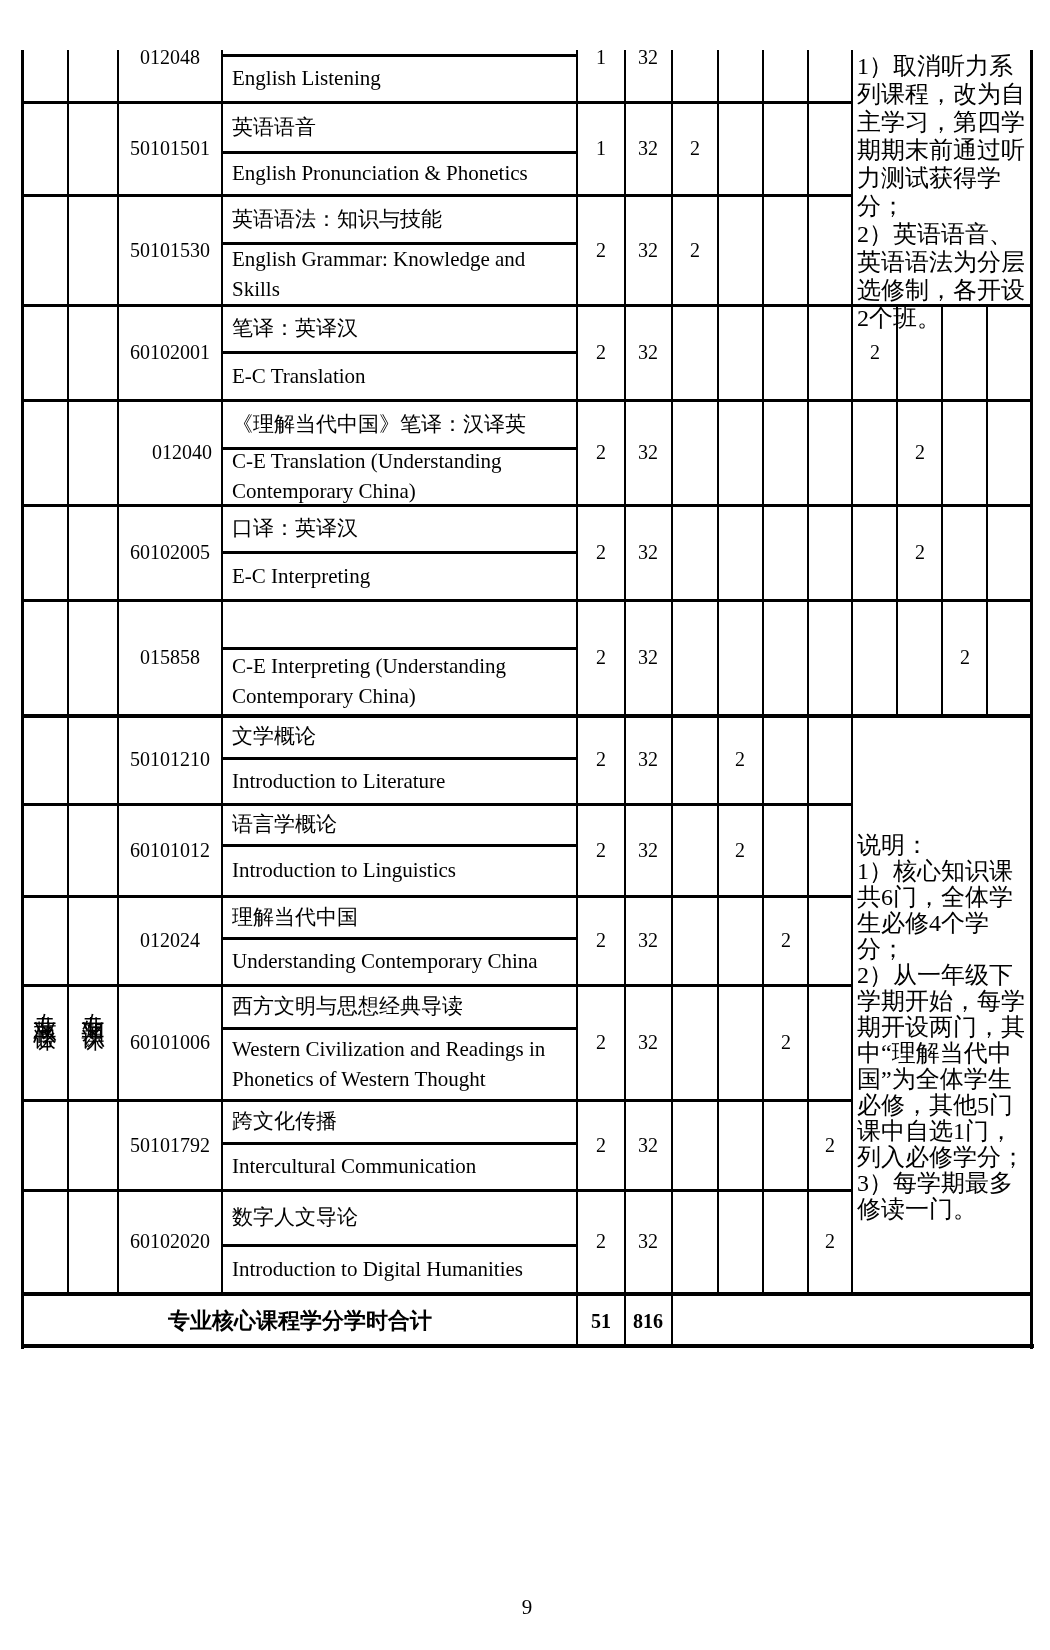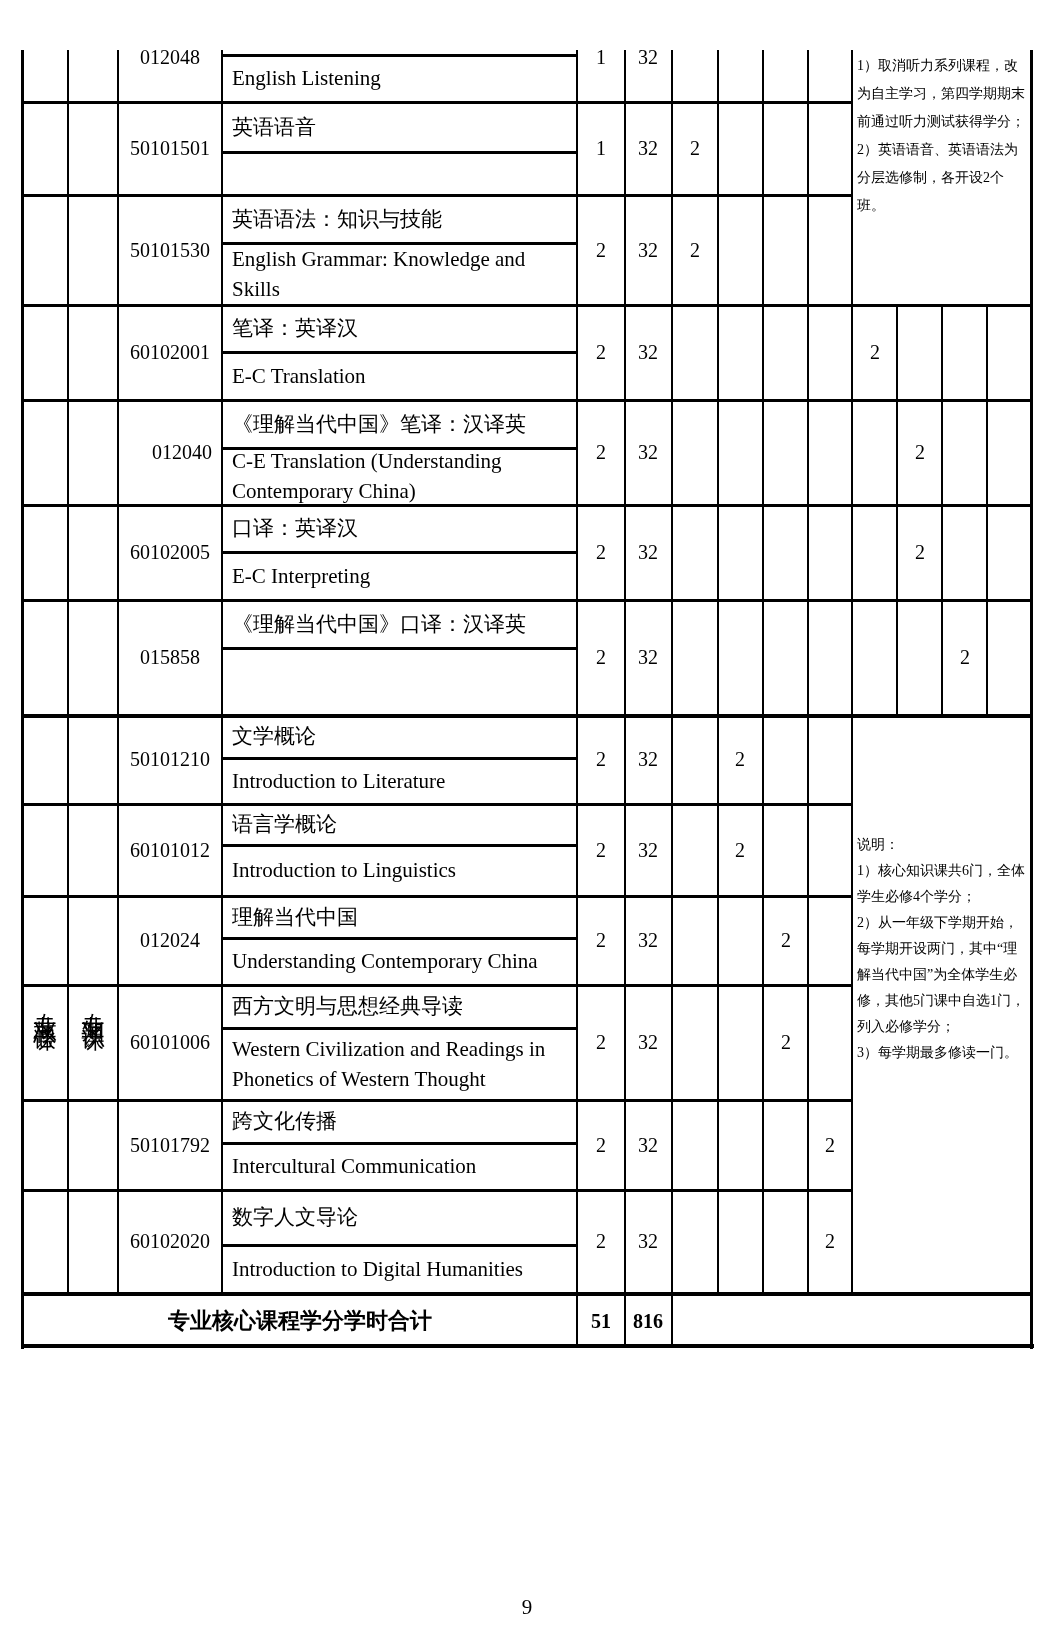--- a/index.html
+++ b/index.html
@@ -12,21 +12,21 @@
   #clip{position:absolute;left:0;top:50px;width:1050px;height:1560px;overflow:hidden;}
   #layer{position:absolute;left:0;top:-50px;width:1050px;height:1650px;}
   .hl{position:absolute;background:#000;height:3px;}
   .vl{position:absolute;background:#000;width:2px;}
   .t{position:absolute;white-space:nowrap;font-size:21px;}
   .cc{transform:translate(-50%,-50%);text-align:center;}
   .lv{transform:translateY(-50%);}
   .num{font-size:20px;}
   .code{font-size:20px;}
   .en2{white-space:normal;width:345px;line-height:30px;}
-  .note{position:absolute;white-space:pre-wrap;width:174px;font-size:14px;line-height:28px;}
+  .note{position:absolute;white-space:pre-wrap;width:174px;font-size:24px;line-height:28px;}
   .note2{line-height:26px;}
   .vtext{
     writing-mode:vertical-rl;text-orientation:upright;
     font-size:23px;letter-spacing:4px;transform:translate(-50%,-50%);
   }
   .bold{font-weight:bold;}
   .total-label{font-size:22px;}
   .pagenum{position:absolute;font-size:21px;transform:translate(-50%,-50%);}
 </style>
 </head>
@@ -84,20 +84,21 @@
       <div class="t vtext" style="left:45px;top:1004px;">专业核心课</div>
       <div class="t vtext" style="left:93px;top:1004px;">专业知识课</div>
 
       <div class="t cc code" style="left:170px;top:57px;">012048</div>
       <div class="t lv" style="left:232px;top:78px;">English Listening</div>
       <div class="t cc num" style="left:601px;top:57px;">1</div>
       <div class="t cc num" style="left:648px;top:57px;">32</div>
 
       <div class="t cc code" style="left:170px;top:148px;">50101501</div>
       <div class="t lv" style="left:232px;top:127px;">英语语音</div>
+      <div class="t lv" style="left:232px;top:173px;">English Pronunciation &amp; Phonetics</div>
       <div class="t cc num" style="left:601px;top:148px;">1</div>
       <div class="t cc num" style="left:648px;top:148px;">32</div>
       <div class="t cc num" style="left:695px;top:148px;">2</div>
 
       <div class="t cc code" style="left:170px;top:250px;">50101530</div>
       <div class="t lv" style="left:232px;top:219px;">英语语法：知识与技能</div>
       <div class="t lv en2" style="left:232px;top:274px;">English Grammar: Knowledge and Skills</div>
       <div class="t cc num" style="left:601px;top:250px;">2</div>
       <div class="t cc num" style="left:648px;top:250px;">32</div>
       <div class="t cc num" style="left:695px;top:250px;">2</div>
@@ -117,21 +118,21 @@
       <div class="t cc num" style="left:920px;top:452px;">2</div>
 
       <div class="t cc code" style="left:170px;top:552px;">60102005</div>
       <div class="t lv" style="left:232px;top:528px;">口译：英译汉</div>
       <div class="t lv" style="left:232px;top:576px;">E-C Interpreting</div>
       <div class="t cc num" style="left:601px;top:552px;">2</div>
       <div class="t cc num" style="left:648px;top:552px;">32</div>
       <div class="t cc num" style="left:920px;top:552px;">2</div>
 
       <div class="t cc code" style="left:170px;top:657px;">015858</div>
-      <div class="t lv" style="left:232px;top:624px;">《理解当代中国》口译：汉译英</div>
+      <div class="t lv en2" style="left:232px;top:681px;">C-E Interpreting (Understanding Contemporary China)</div>
       <div class="t cc num" style="left:601px;top:657px;">2</div>
       <div class="t cc num" style="left:648px;top:657px;">32</div>
       <div class="t cc num" style="left:965px;top:657px;">2</div>
 
       <div class="note" style="left:857px;top:52px;">1）取消听力系列课程，改为自主学习，第四学期期末前通过听力测试获得学分；
 2）英语语音、英语语法为分层选修制，各开设2个班。</div>
 
       <div class="t cc code" style="left:170px;top:759px;">50101210</div>
       <div class="t lv" style="left:232px;top:736px;">文学概论</div>
       <div class="t lv" style="left:232px;top:781px;">Introduction to Literature</div>

